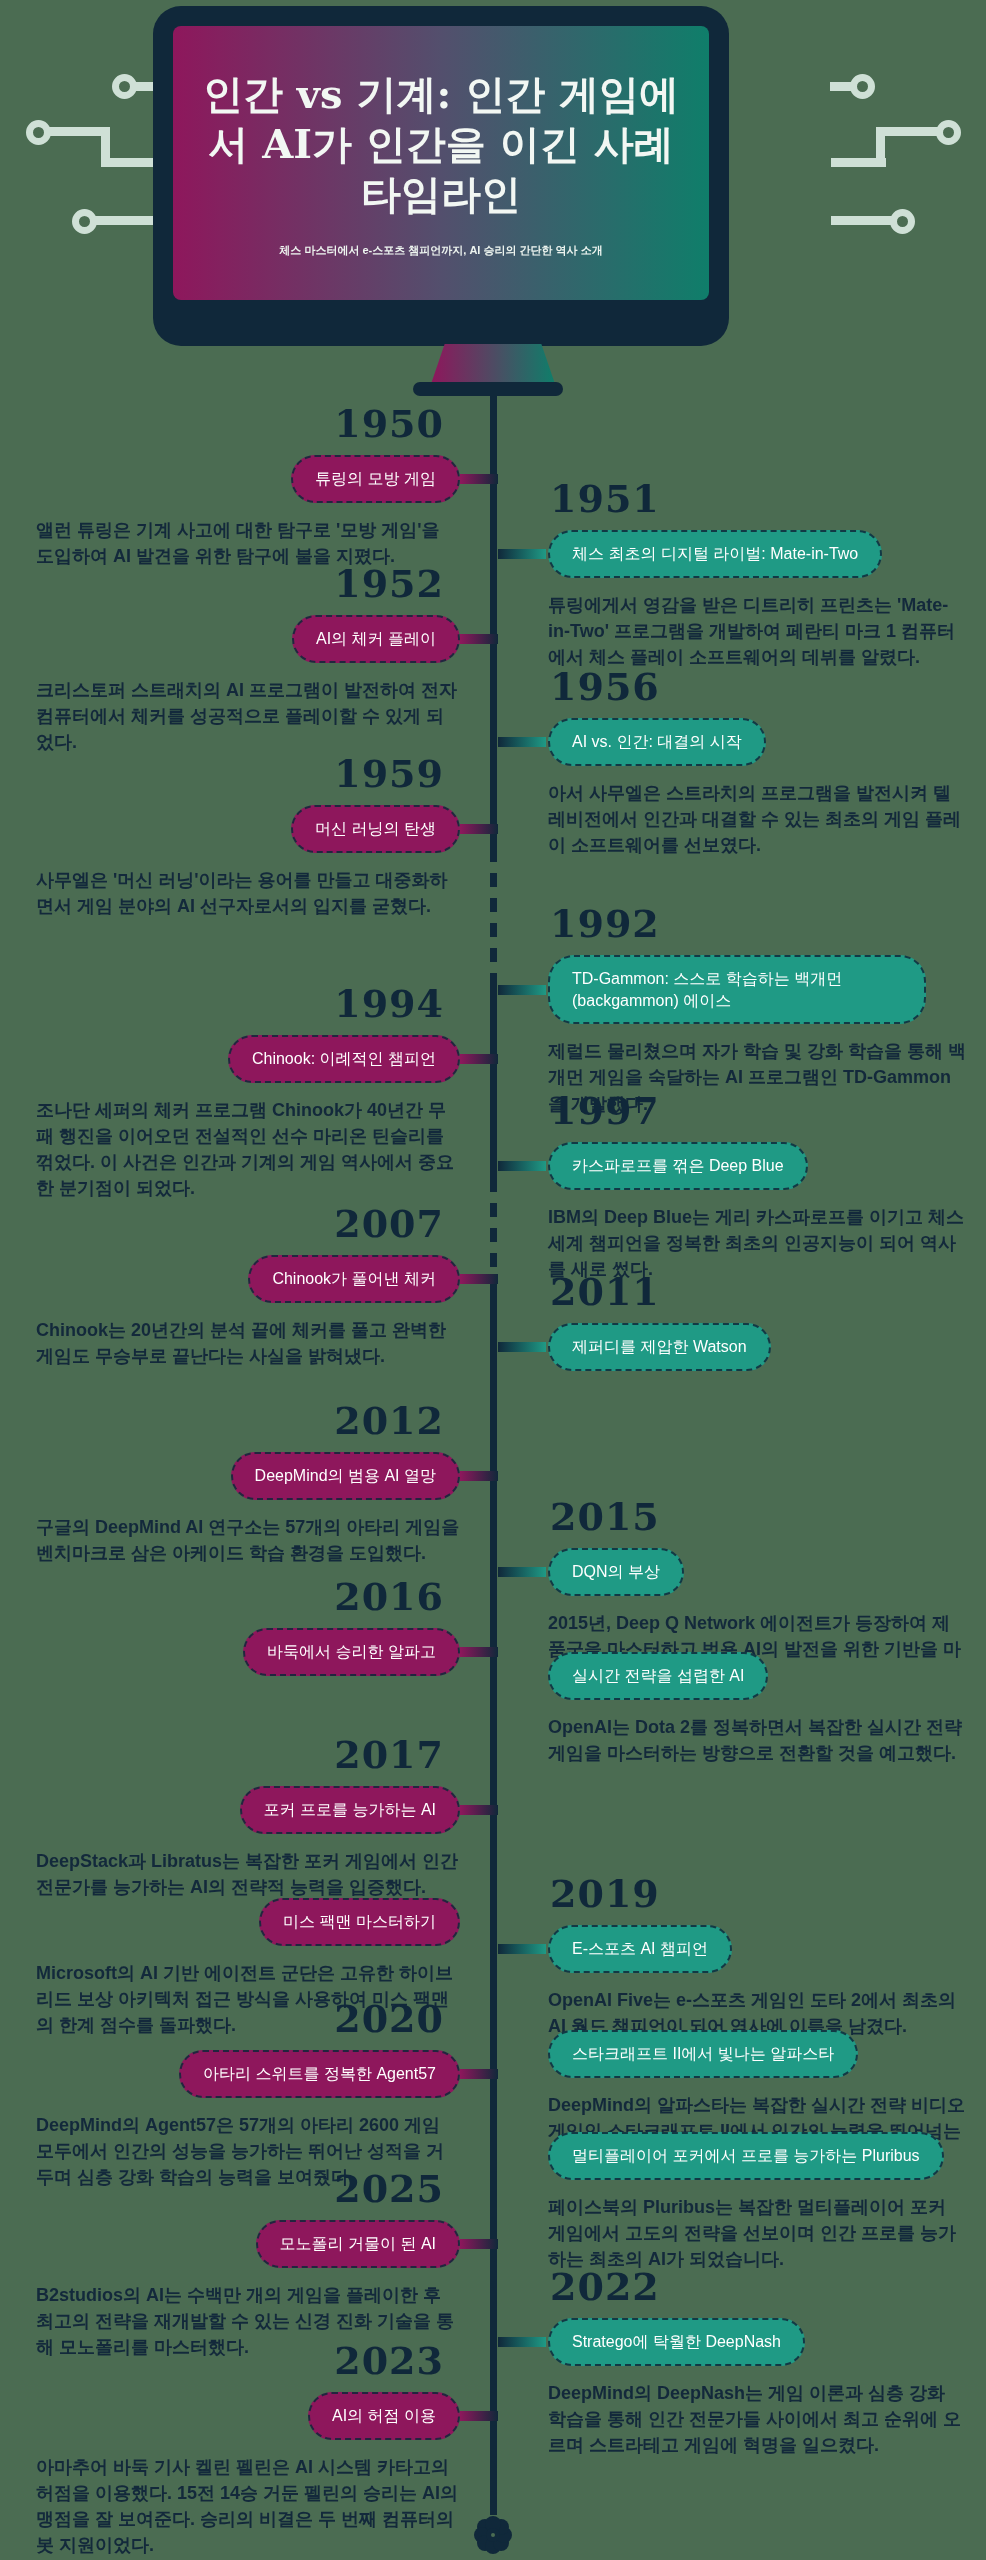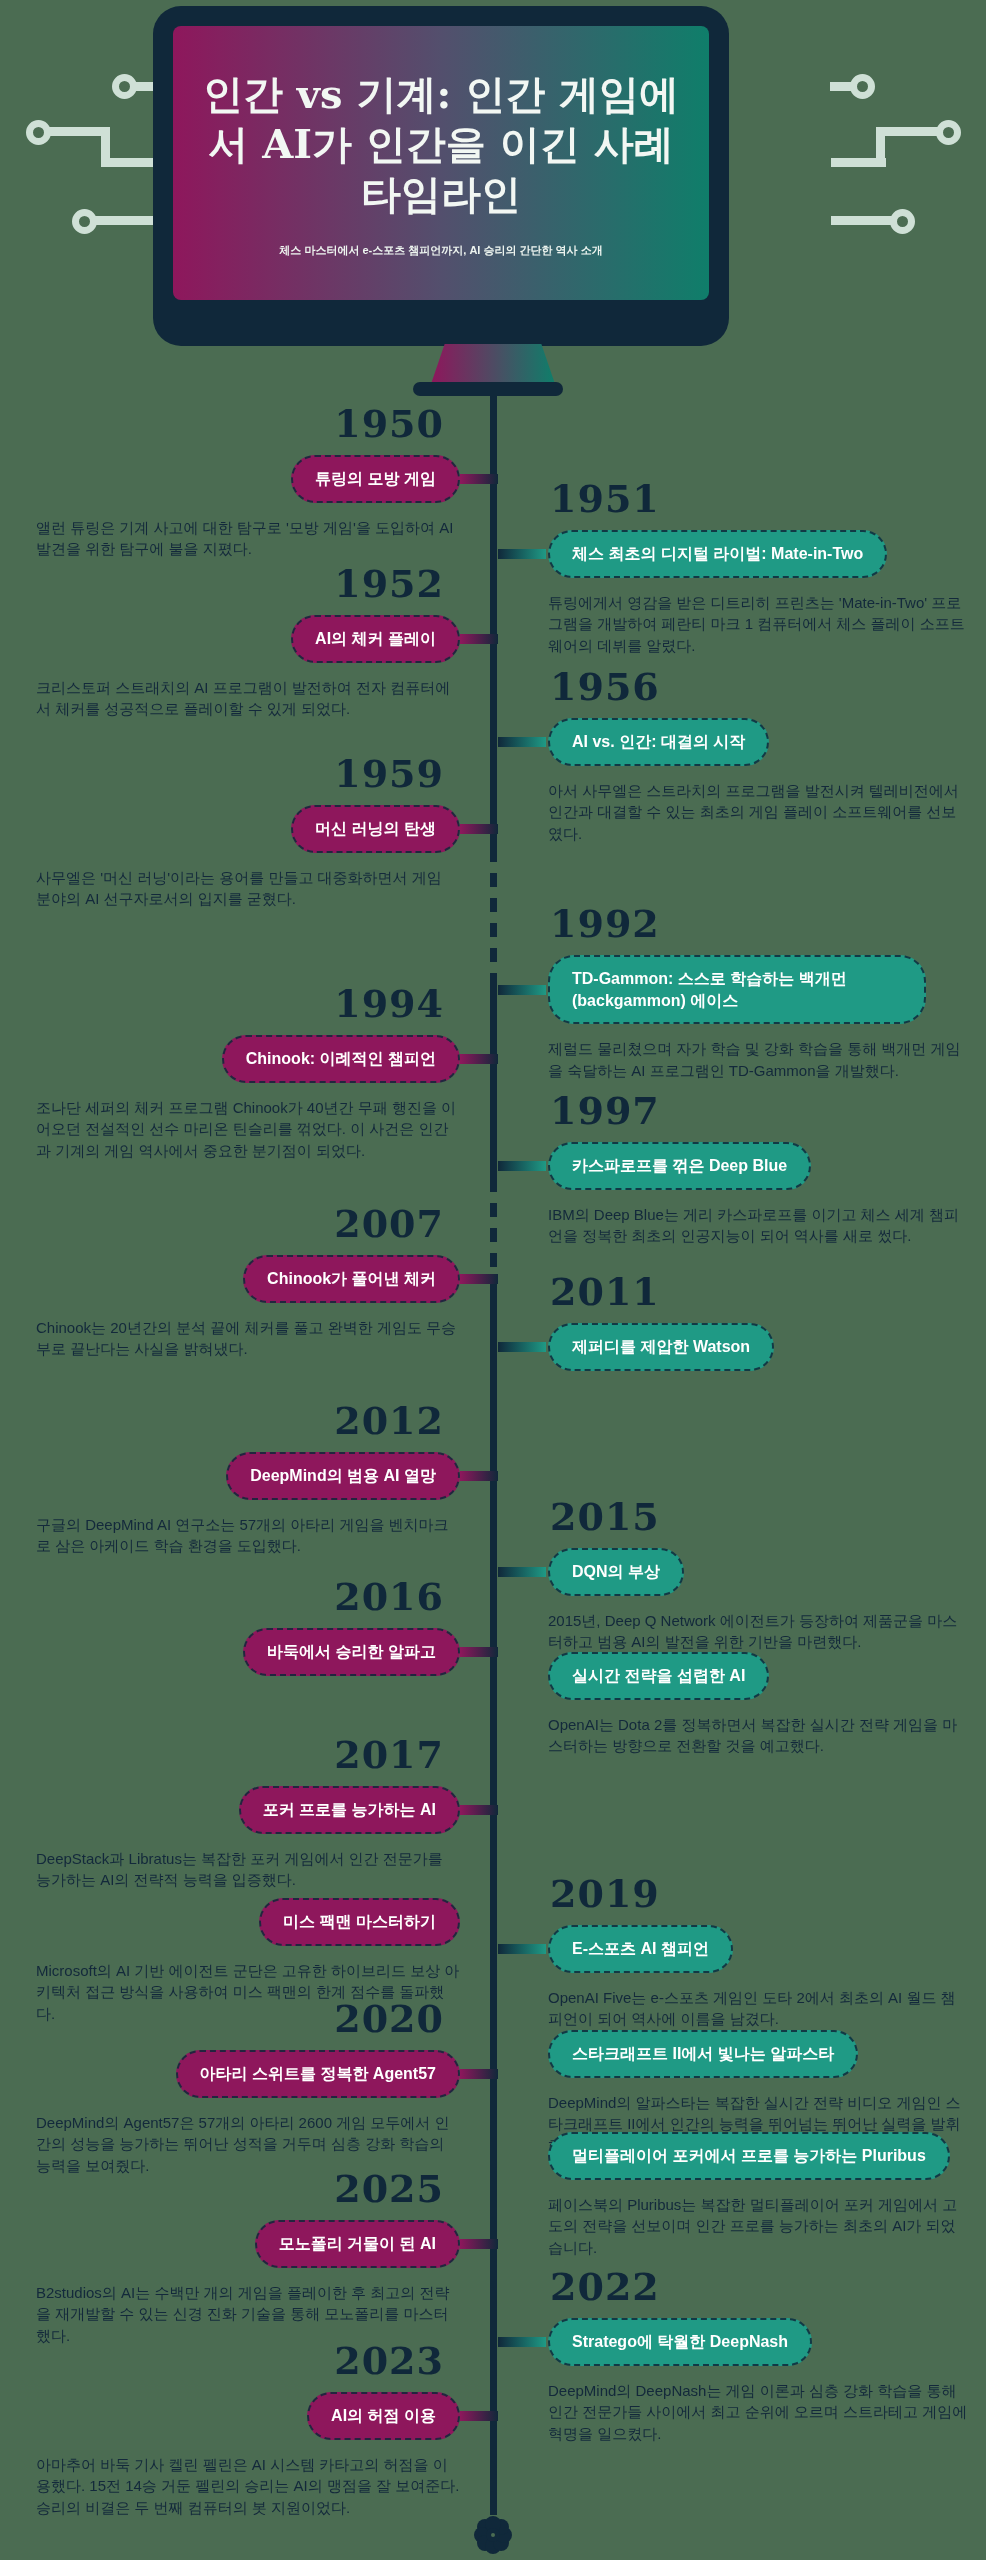--- a/index.html
+++ b/index.html
@@ -47,33 +47,33 @@
   
   .entry{position:absolute;display:flex;flex-direction:column;}
   .entry.left{left:28px;width:432px;align-items:flex-end;text-align:left;}
   .entry.right{left:548px;width:420px;align-items:flex-start;text-align:left;}
   .year{font-family:"DejaVu Serif","Liberation Serif",serif;font-weight:700;font-size:38px;
     line-height:1;color:var(--navy);letter-spacing:1px;}
   .entry.left .year{margin-right:16px;}
   .entry.right .year{margin-left:2px;}
   .year:empty{display:none;}
   .badge{position:relative;display:inline-block;margin-top:12px;max-width:330px;
-    color:#fff;font-weight:700;font-size:16px;line-height:1.35;
+    color:#fff;font-weight:400;font-size:16px;line-height:1.35;
     padding:11px 22px;border-radius:26px;border:2px dashed rgba(16,40,58,.85);}
   .entry.noyear .badge{margin-top:0;}
   .entry.left .badge{background:var(--magenta);}
   .entry.right .badge{background:var(--teal);}
   .badge.wide{max-width:400px;}
   .badge.connect::after{content:"";position:absolute;top:50%;transform:translateY(-50%);
     height:10px;width:38px;}
   .entry.left .badge.connect::after{left:calc(100% + 2px);
     background:linear-gradient(90deg,var(--magenta),var(--navy));}
   .entry.right .badge.connect::after{right:calc(100% + 4px);width:48px;
     background:linear-gradient(90deg,var(--navy),var(--teal));}
-  .body{margin:14px 0 0;font-size:15px;line-height:1.46;font-weight:400;
+  .body{margin:14px 0 0;font-size:18px;line-height:1.46;font-weight:700;
     color:var(--body-ink);max-width:424px;}
 </style>
 </head>
 <body>
 
 <div>
   <span class="ring" style="left:112px;top:74px"></span>
   <span class="trace" style="left:134px;top:82px;width:22px;height:9px"></span>
   <span class="ring" style="left:26px;top:120px"></span>
   <span class="trace" style="left:48px;top:127px;width:62px;height:9px"></span>

